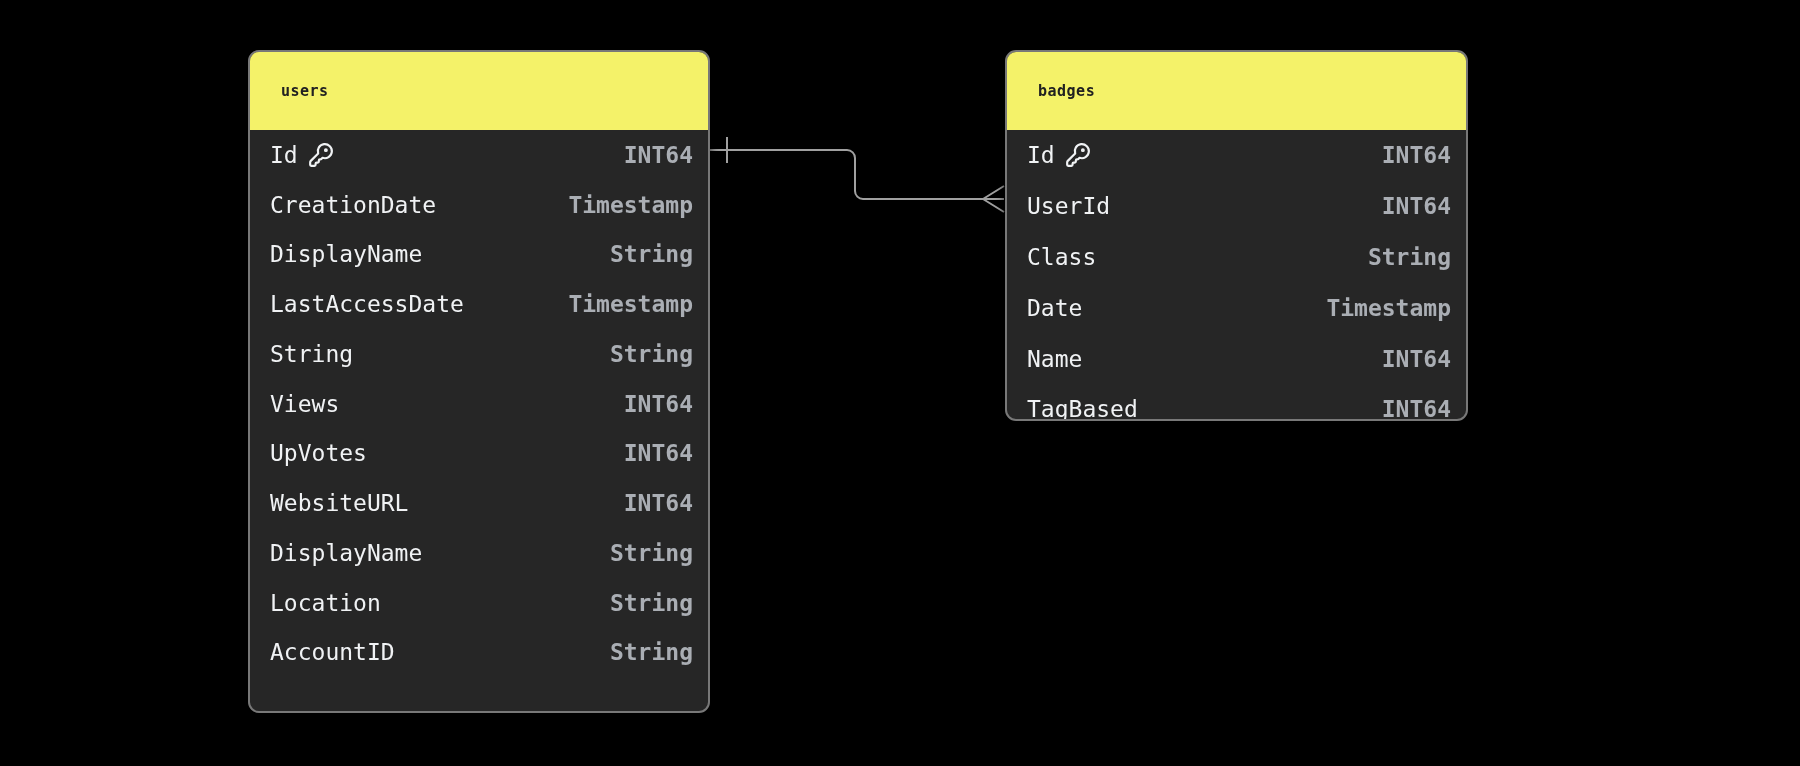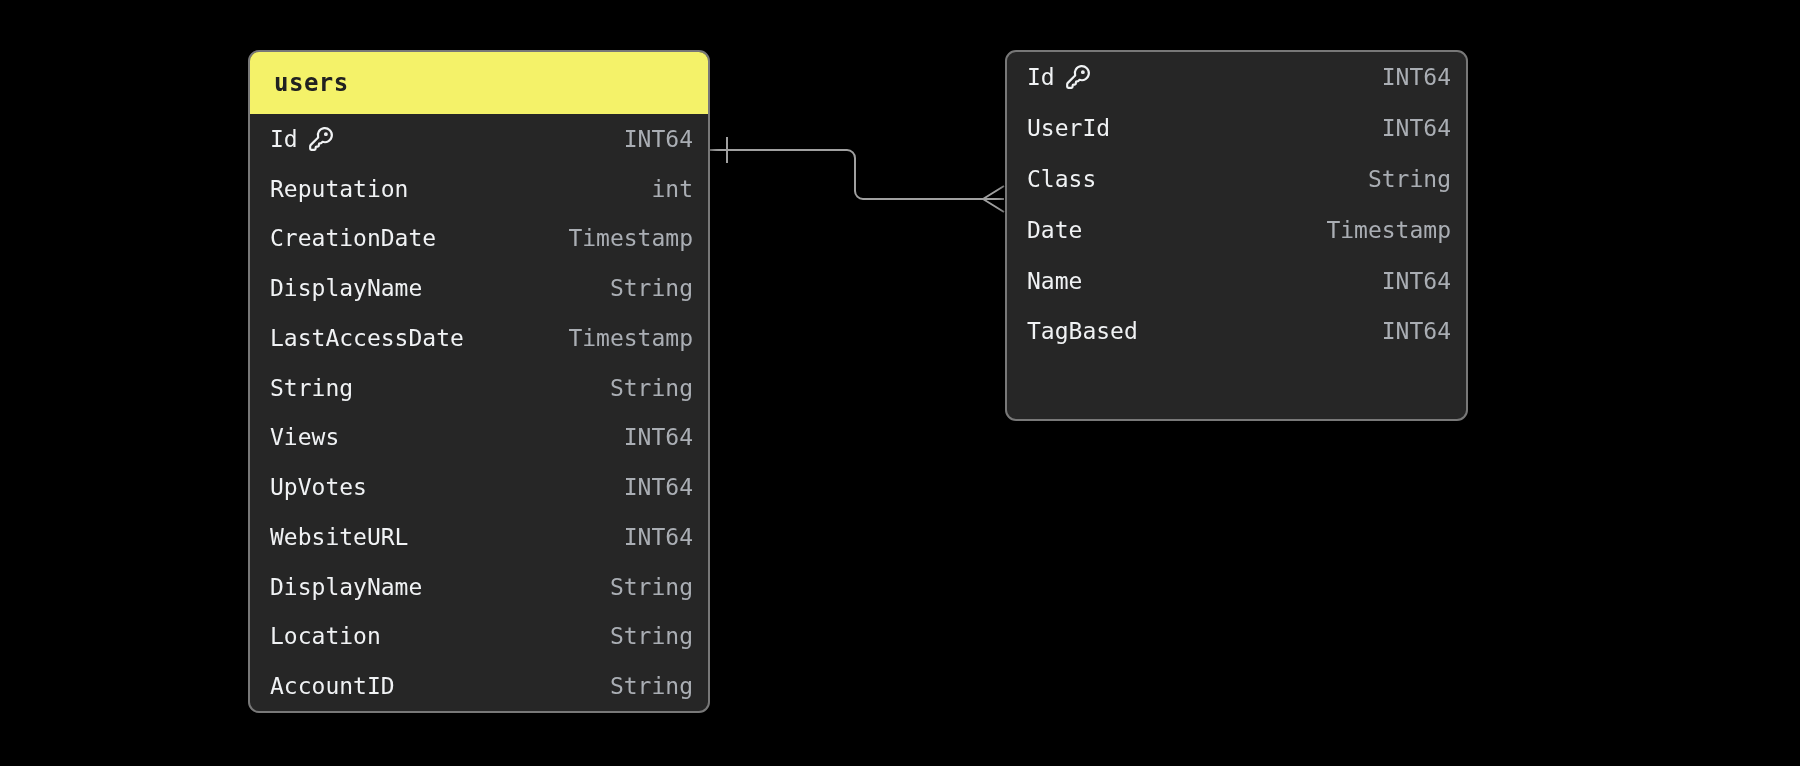--- a/index.html
+++ b/index.html
@@ -14,35 +14,35 @@
   .er-table{
     position:absolute;box-sizing:border-box;
     background:var(--body-bg,#262626);
     border:2px solid var(--border-color,#787878);
     border-radius:11px;overflow:hidden;
     box-shadow:0 3px 10px rgba(0,0,0,.8);
   }
   #t-users{left:248px;top:50px;width:462px;height:663px;}
   #t-badges{left:1005px;top:50px;width:463px;height:371px;}
   .thead{
-    height:62px;display:flex;align-items:center;
+    height:78px;display:flex;align-items:center;
     background:var(--header-bg,#f4f269);
     color:var(--header-fg,#212121);
-    padding:0 24px;font-size:24px;font-weight:bold;letter-spacing:.5px;
+    padding:0 31px;font-size:15px;font-weight:bold;letter-spacing:.5px;
   }
   .row{
     display:flex;align-items:center;justify-content:space-between;
     height:49.75px;padding:0 15px 0 20px;font-size:23px;
   }
   #t-badges .row{height:50.8px;}
   .fname{
     color:var(--field-fg,#f0f2f4);
     display:flex;align-items:flex-end;gap:10px;white-space:nowrap;
   }
-  .ftype{color:var(--type-fg,#aaaeb4);white-space:nowrap;}
+  .ftype{color:var(--type-fg,#aaaeb4);white-space:nowrap;font-weight:bold;}
   .key-icon{display:inline-flex;color:var(--field-fg,#f0f2f4);}
   .key-icon svg{display:block;}
 </style>
 </head>
 <body>
 
 <svg id="connector-layer" viewBox="0 0 1800 766" fill="none">
   <g stroke="#a0a0a0" stroke-width="2">
     <path d="M710 150 H847 a8 8 0 0 1 8 8 V191 a8 8 0 0 0 8 8 H983"></path>
     <path d="M727 137 V163"></path>
@@ -59,24 +59,20 @@
       <span class="fname">
           <span>Id</span>
           <span class="key-icon">
             <svg width="26" height="26" viewBox="0 0 24 24" stroke="currentColor" stroke-width="2" stroke-linecap="round" stroke-linejoin="round" fill="none">
               <path d="M2.586 17.414A2 2 0 0 0 2 18.828V21a1 1 0 0 0 1 1h3a1 1 0 0 0 1-1v-1a1 1 0 0 1 1-1h1a1 1 0 0 0 1-1v-1a1 1 0 0 1 1-1h.172a2 2 0 0 0 1.414-.586l.814-.814a6.5 6.5 0 1 0-4-4z"></path>
               <circle cx="16.5" cy="7.5" r=".8"></circle>
             </svg>
           </span>
         </span>
       <span class="ftype">INT64</span>
-    </div>
-    <div class="row">
-      <span class="fname">Reputation</span>
-      <span class="ftype">int</span>
     </div>
     <div class="row">
       <span class="fname">CreationDate</span>
       <span class="ftype">Timestamp</span>
     </div>
     <div class="row">
       <span class="fname">DisplayName</span>
       <span class="ftype">String</span>
     </div>
     <div class="row">
@@ -108,20 +104,23 @@
       <span class="ftype">String</span>
     </div>
     <div class="row">
       <span class="fname">AccountID</span>
       <span class="ftype">String</span>
     </div>
   </div>
 </div>
 
 <div class="er-table" id="t-badges">
+  <div class="thead">
+    <span>badges</span>
+  </div>
   <div class="tbody">
     <div class="row">
       <span class="fname">
           <span>Id</span>
           <span class="key-icon">
             <svg width="26" height="26" viewBox="0 0 24 24" stroke="currentColor" stroke-width="2" stroke-linecap="round" stroke-linejoin="round" fill="none">
               <path d="M2.586 17.414A2 2 0 0 0 2 18.828V21a1 1 0 0 0 1 1h3a1 1 0 0 0 1-1v-1a1 1 0 0 1 1-1h1a1 1 0 0 0 1-1v-1a1 1 0 0 1 1-1h.172a2 2 0 0 0 1.414-.586l.814-.814a6.5 6.5 0 1 0-4-4z"></path>
               <circle cx="16.5" cy="7.5" r=".8"></circle>
             </svg>
           </span>

